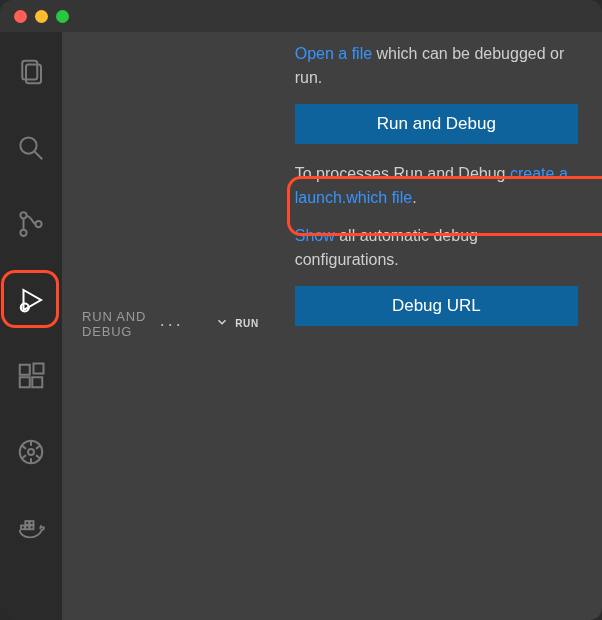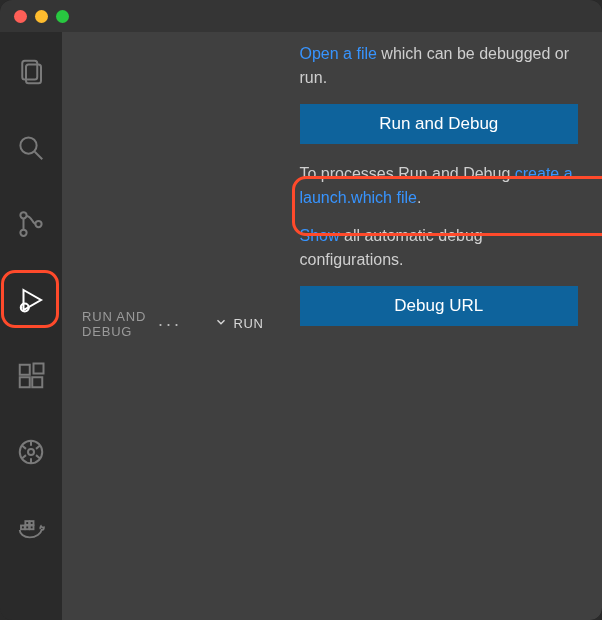--- a/index.html
+++ b/index.html
@@ -79,22 +79,22 @@
     font-size: 13px;
     letter-spacing: 0.8px;
   }
   .more-dots { color: #b8b8b8; font-size: 18px; letter-spacing: 2px; cursor: pointer; }
   .section-header {
     display: flex;
     align-items: center;
     gap: 6px;
     padding: 4px 12px 10px 12px;
     color: #d7d7d7;
-    font-size: 13px;
-    font-weight: 400;
+    font-size: 10px;
+    font-weight: 700;
     letter-spacing: 0.6px;
   }
   .chev { display:inline-block; transform: rotate(0deg); }
   .chev svg { width: 14px; height: 14px; }
   .content {
     padding: 4px 24px 0 24px;
     font-size: 16px;
     line-height: 1.5;
     color: #cfcfcf;
   }

